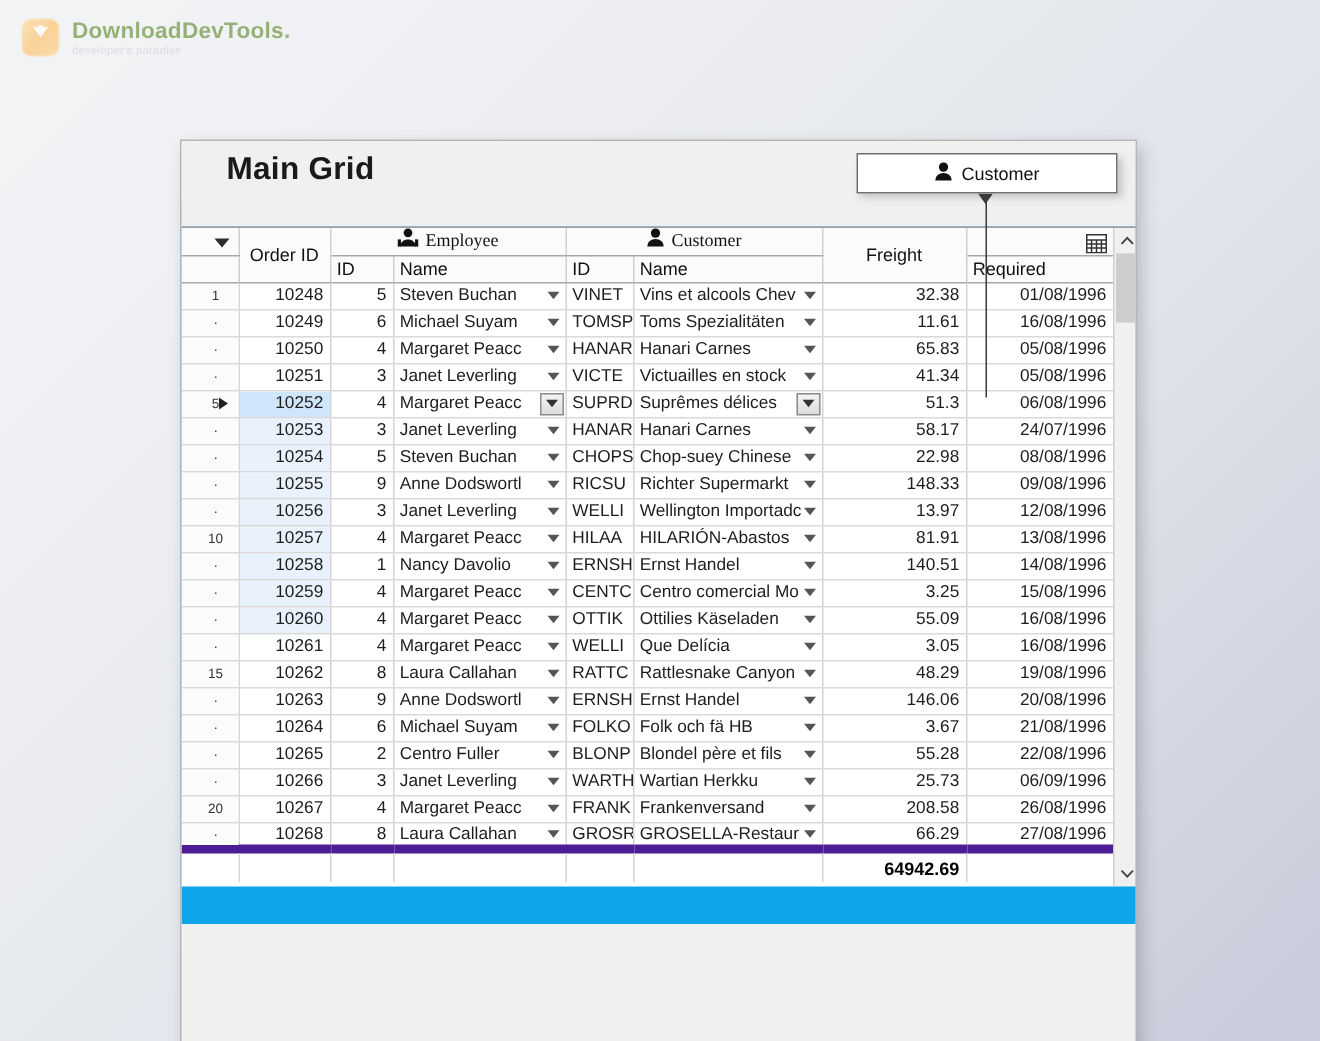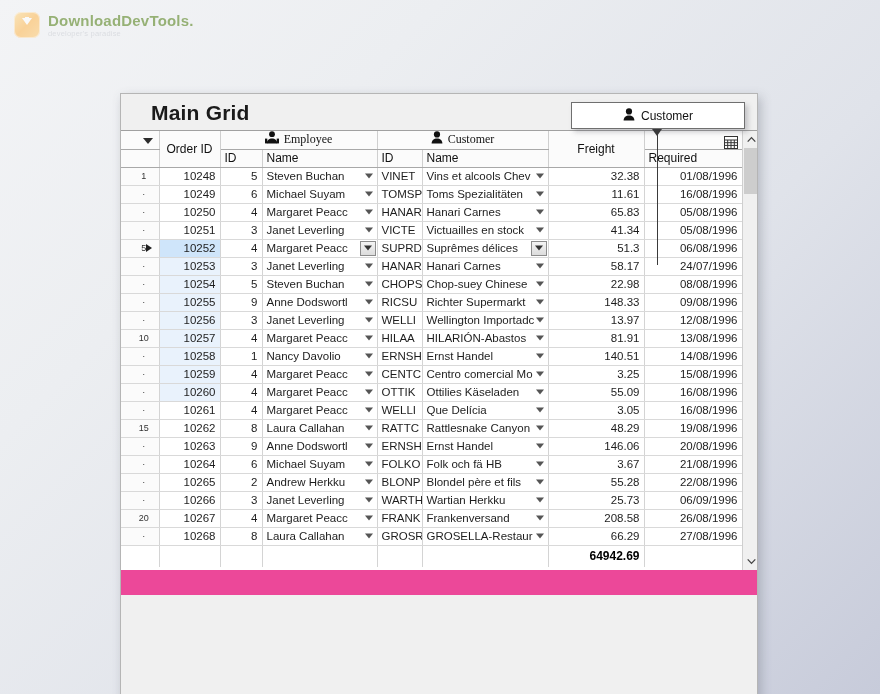--- a/index.html
+++ b/index.html
@@ -132,24 +132,24 @@
     width: 0; height: 0;
     border-left: 5px solid transparent;
     border-right: 5px solid transparent;
     border-top: 7px solid #3a3a3a;
   }
 
   
   .grid-outer {
     position: absolute;
     left: 0;
-    top: 36px;
+    top: 57px;
     width: 638px;
     height: 465px;
-    background: #ec4899;
+    background: #0ea5e9;
     border-top: 1px solid #a0a0a0;
     box-sizing: border-box;
   }
   .grid-body-wrap {
     position: absolute;
     left: 0; top: 0;
     width: 621px;
     height: 439px;
     overflow: hidden;
     background: #fff;
@@ -268,21 +268,21 @@
     border-left: 5px solid transparent;
     border-right: 5px solid transparent;
     border-top: 6px solid #2c2c2c;
     vertical-align: middle;
   }
 
   
   table.grid tfoot td {
     height: 22px;
     background: #ffffff;
-    border-top: 1px solid #4c1d95;
+    border-top: 6px solid #4c1d95;
     border-bottom: none;
     font-weight: bold;
     font-size: 12px;
     color: #000;
   }
 
   
   .vscroll {
     position: absolute;
     right: 0;
@@ -674,21 +674,21 @@
               <td class="txt cellcombo"><span>Michael Suyam</span><span class="arw"></span></td>
               <td class="ctr"><span>FOLKO</span></td>
               <td class="txt cellcombo"><span>Folk och fä HB</span><span class="arw"></span></td>
               <td class="num"><span>3.67</span></td>
               <td class="num"><span>21/08/1996</span></td>
             </tr>
             <tr>
               <td class="rowhdr"><span class="idx">·</span></td>
               <td class="num ordid"><span>10265</span></td>
               <td class="num"><span>2</span></td>
-              <td class="txt cellcombo"><span>Andrew Herkku</span><span class="arw"></span></td>
+              <td class="txt cellcombo"><span>Centro Fuller</span><span class="arw"></span></td>
               <td class="ctr"><span>BLONP</span></td>
               <td class="txt cellcombo"><span>Blondel père et fils</span><span class="arw"></span></td>
               <td class="num"><span>55.28</span></td>
               <td class="num"><span>22/08/1996</span></td>
             </tr>
             <tr>
               <td class="rowhdr"><span class="idx">·</span></td>
               <td class="num ordid"><span>10266</span></td>
               <td class="num"><span>3</span></td>
               <td class="txt cellcombo"><span>Janet Leverling</span><span class="arw"></span></td>

